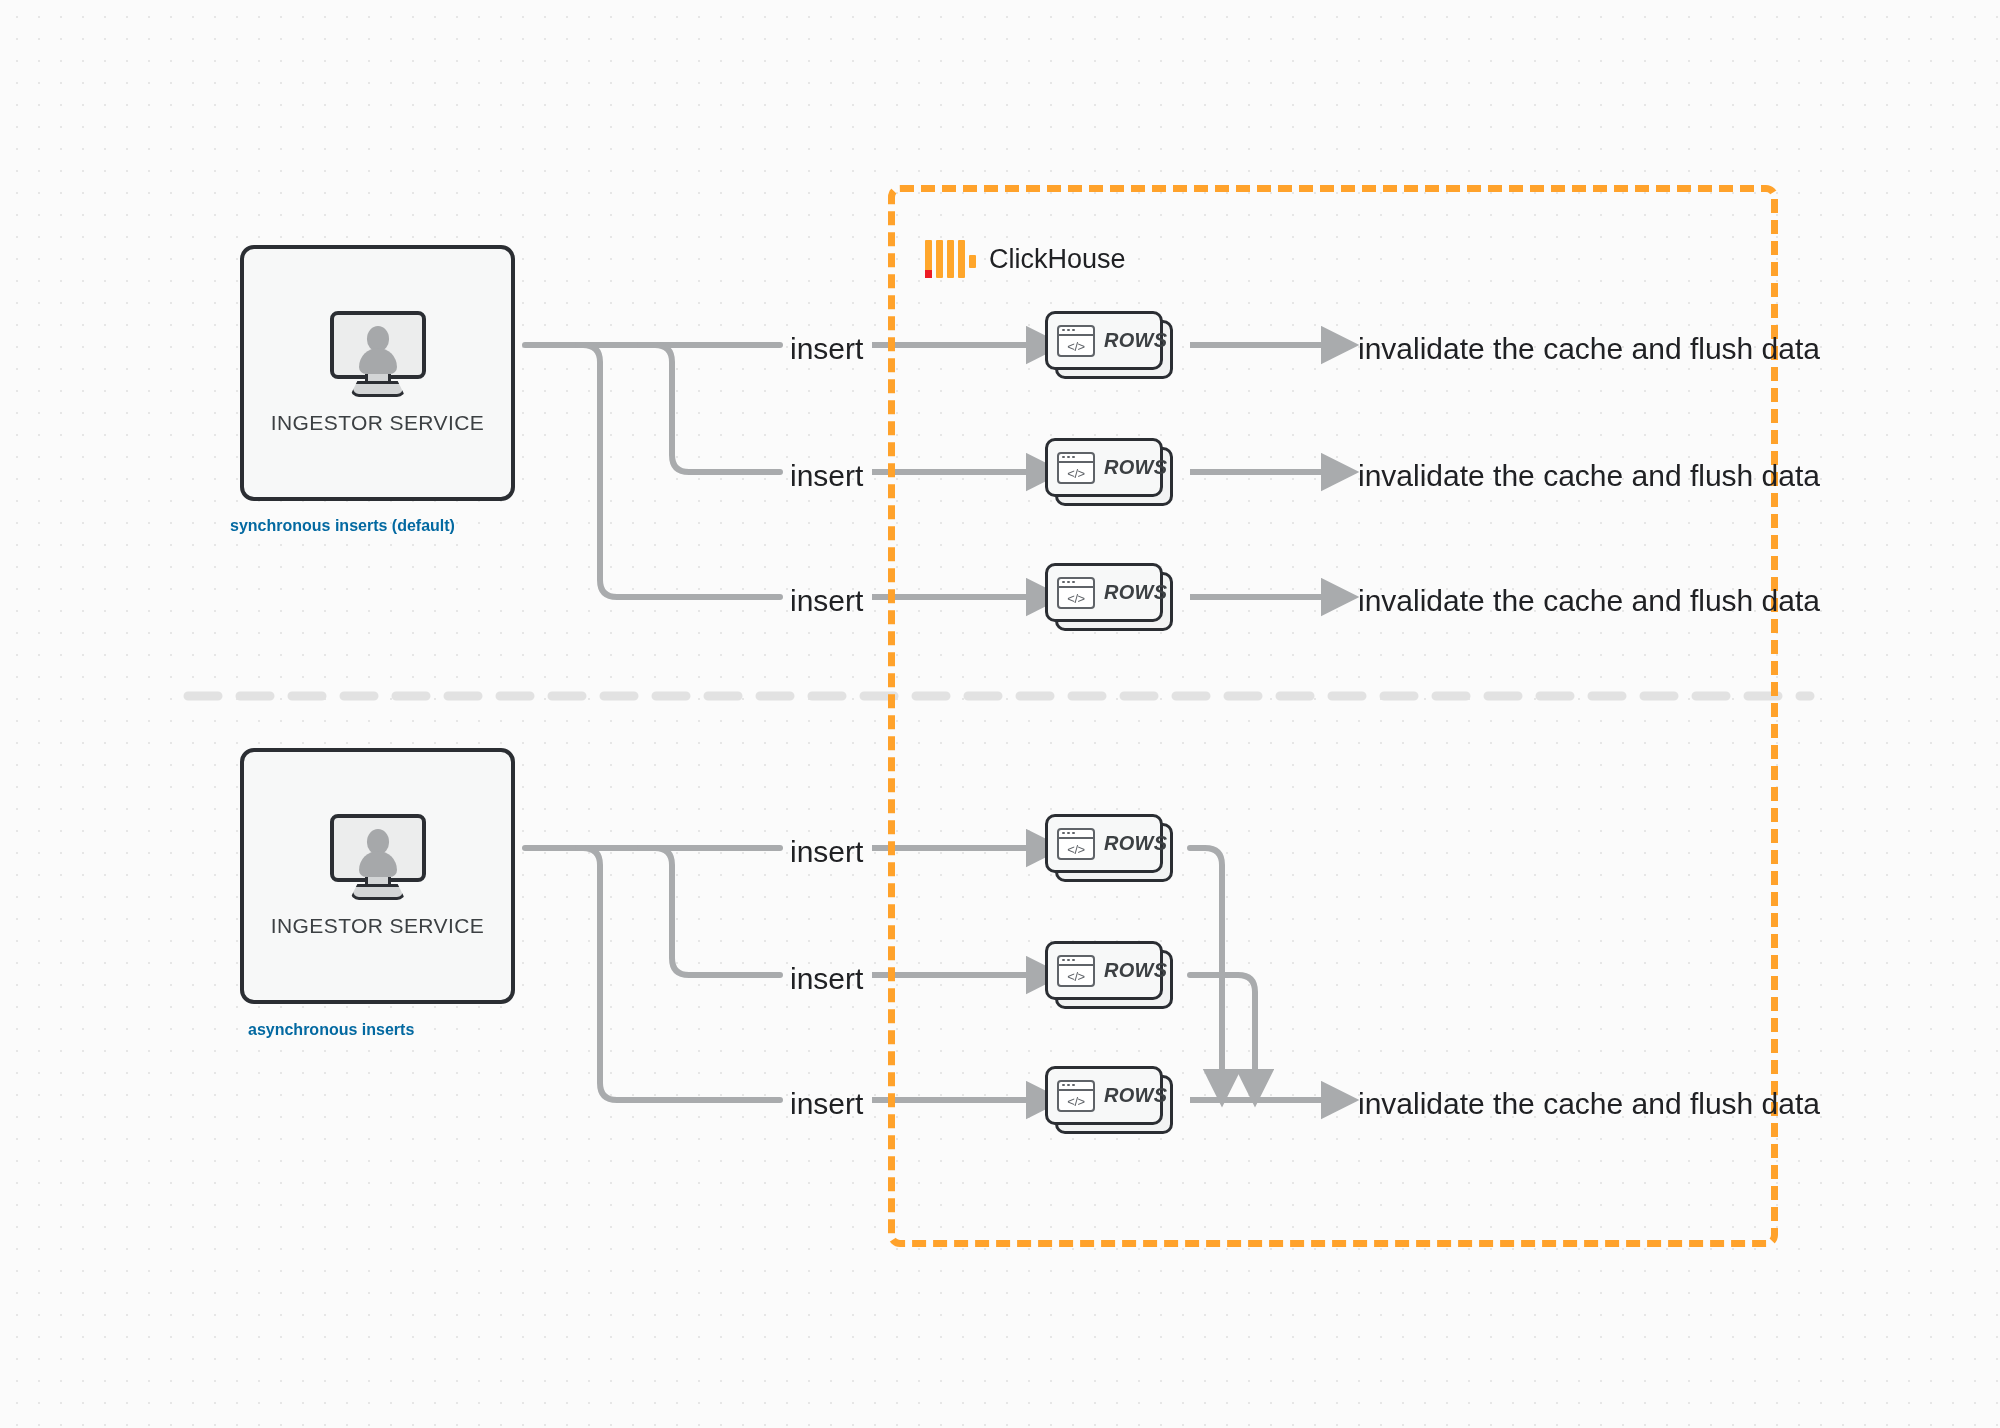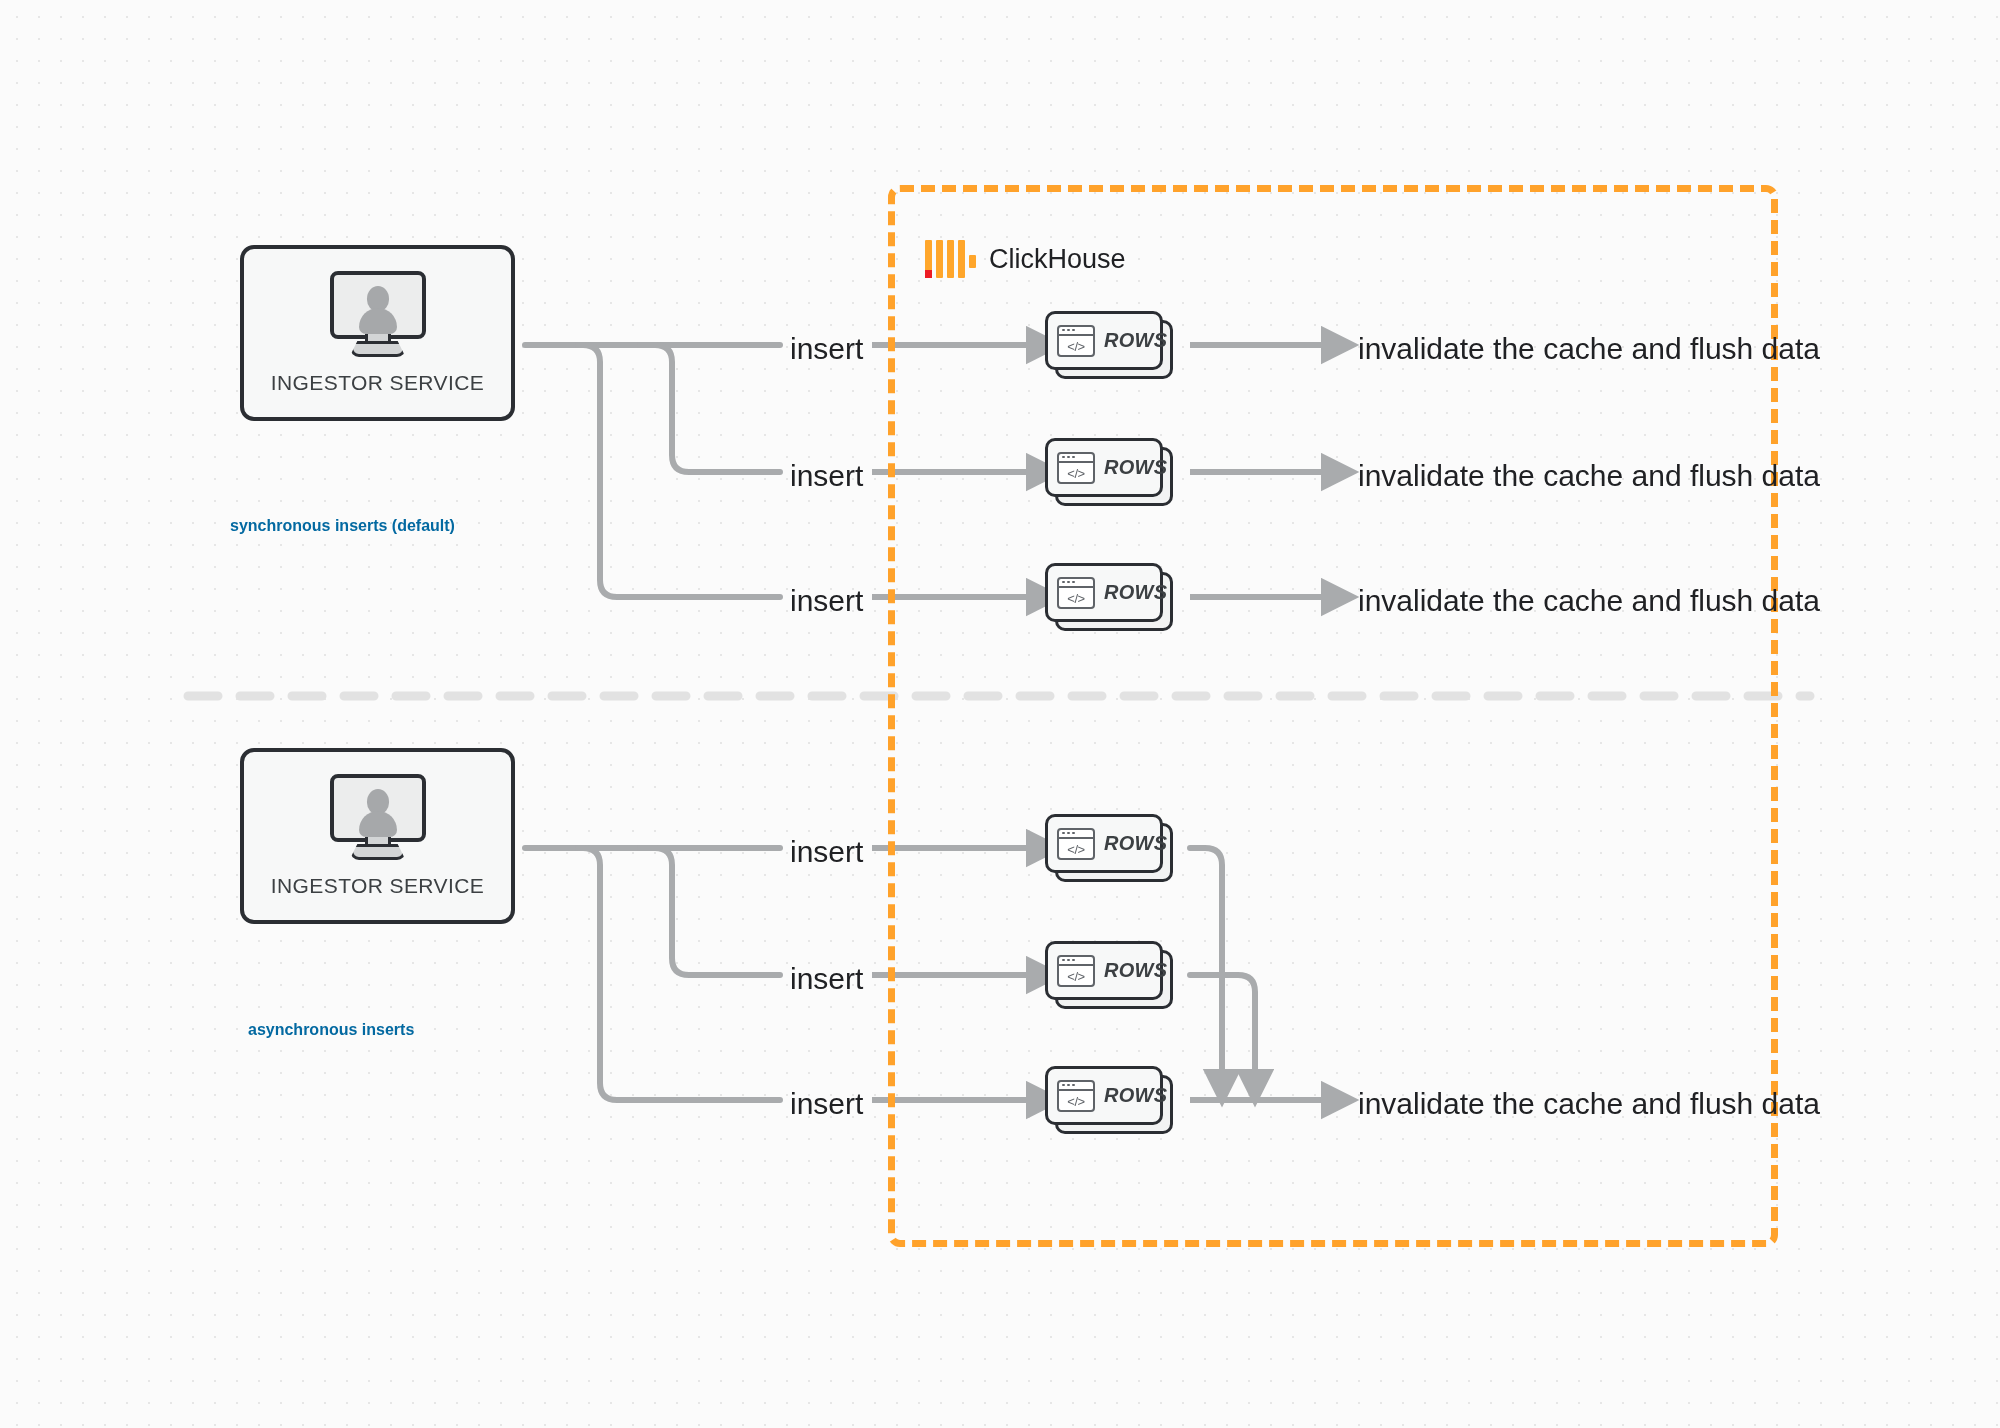--- a/index.html
+++ b/index.html
@@ -29,21 +29,21 @@
     top: 0;
     width: 2000px;
     height: 1428px;
     pointer-events: none;
   }
 
   
   .service-box {
     position: absolute;
     width: 275px;
-    height: 176px;
+    height: 256px;
     background: #f7f8f8;
     border: 4px solid #2b2e33;
     border-radius: 14px;
     box-sizing: border-box;
     display: flex;
     flex-direction: column;
     align-items: center;
     justify-content: center;
   }
   .monitor {

